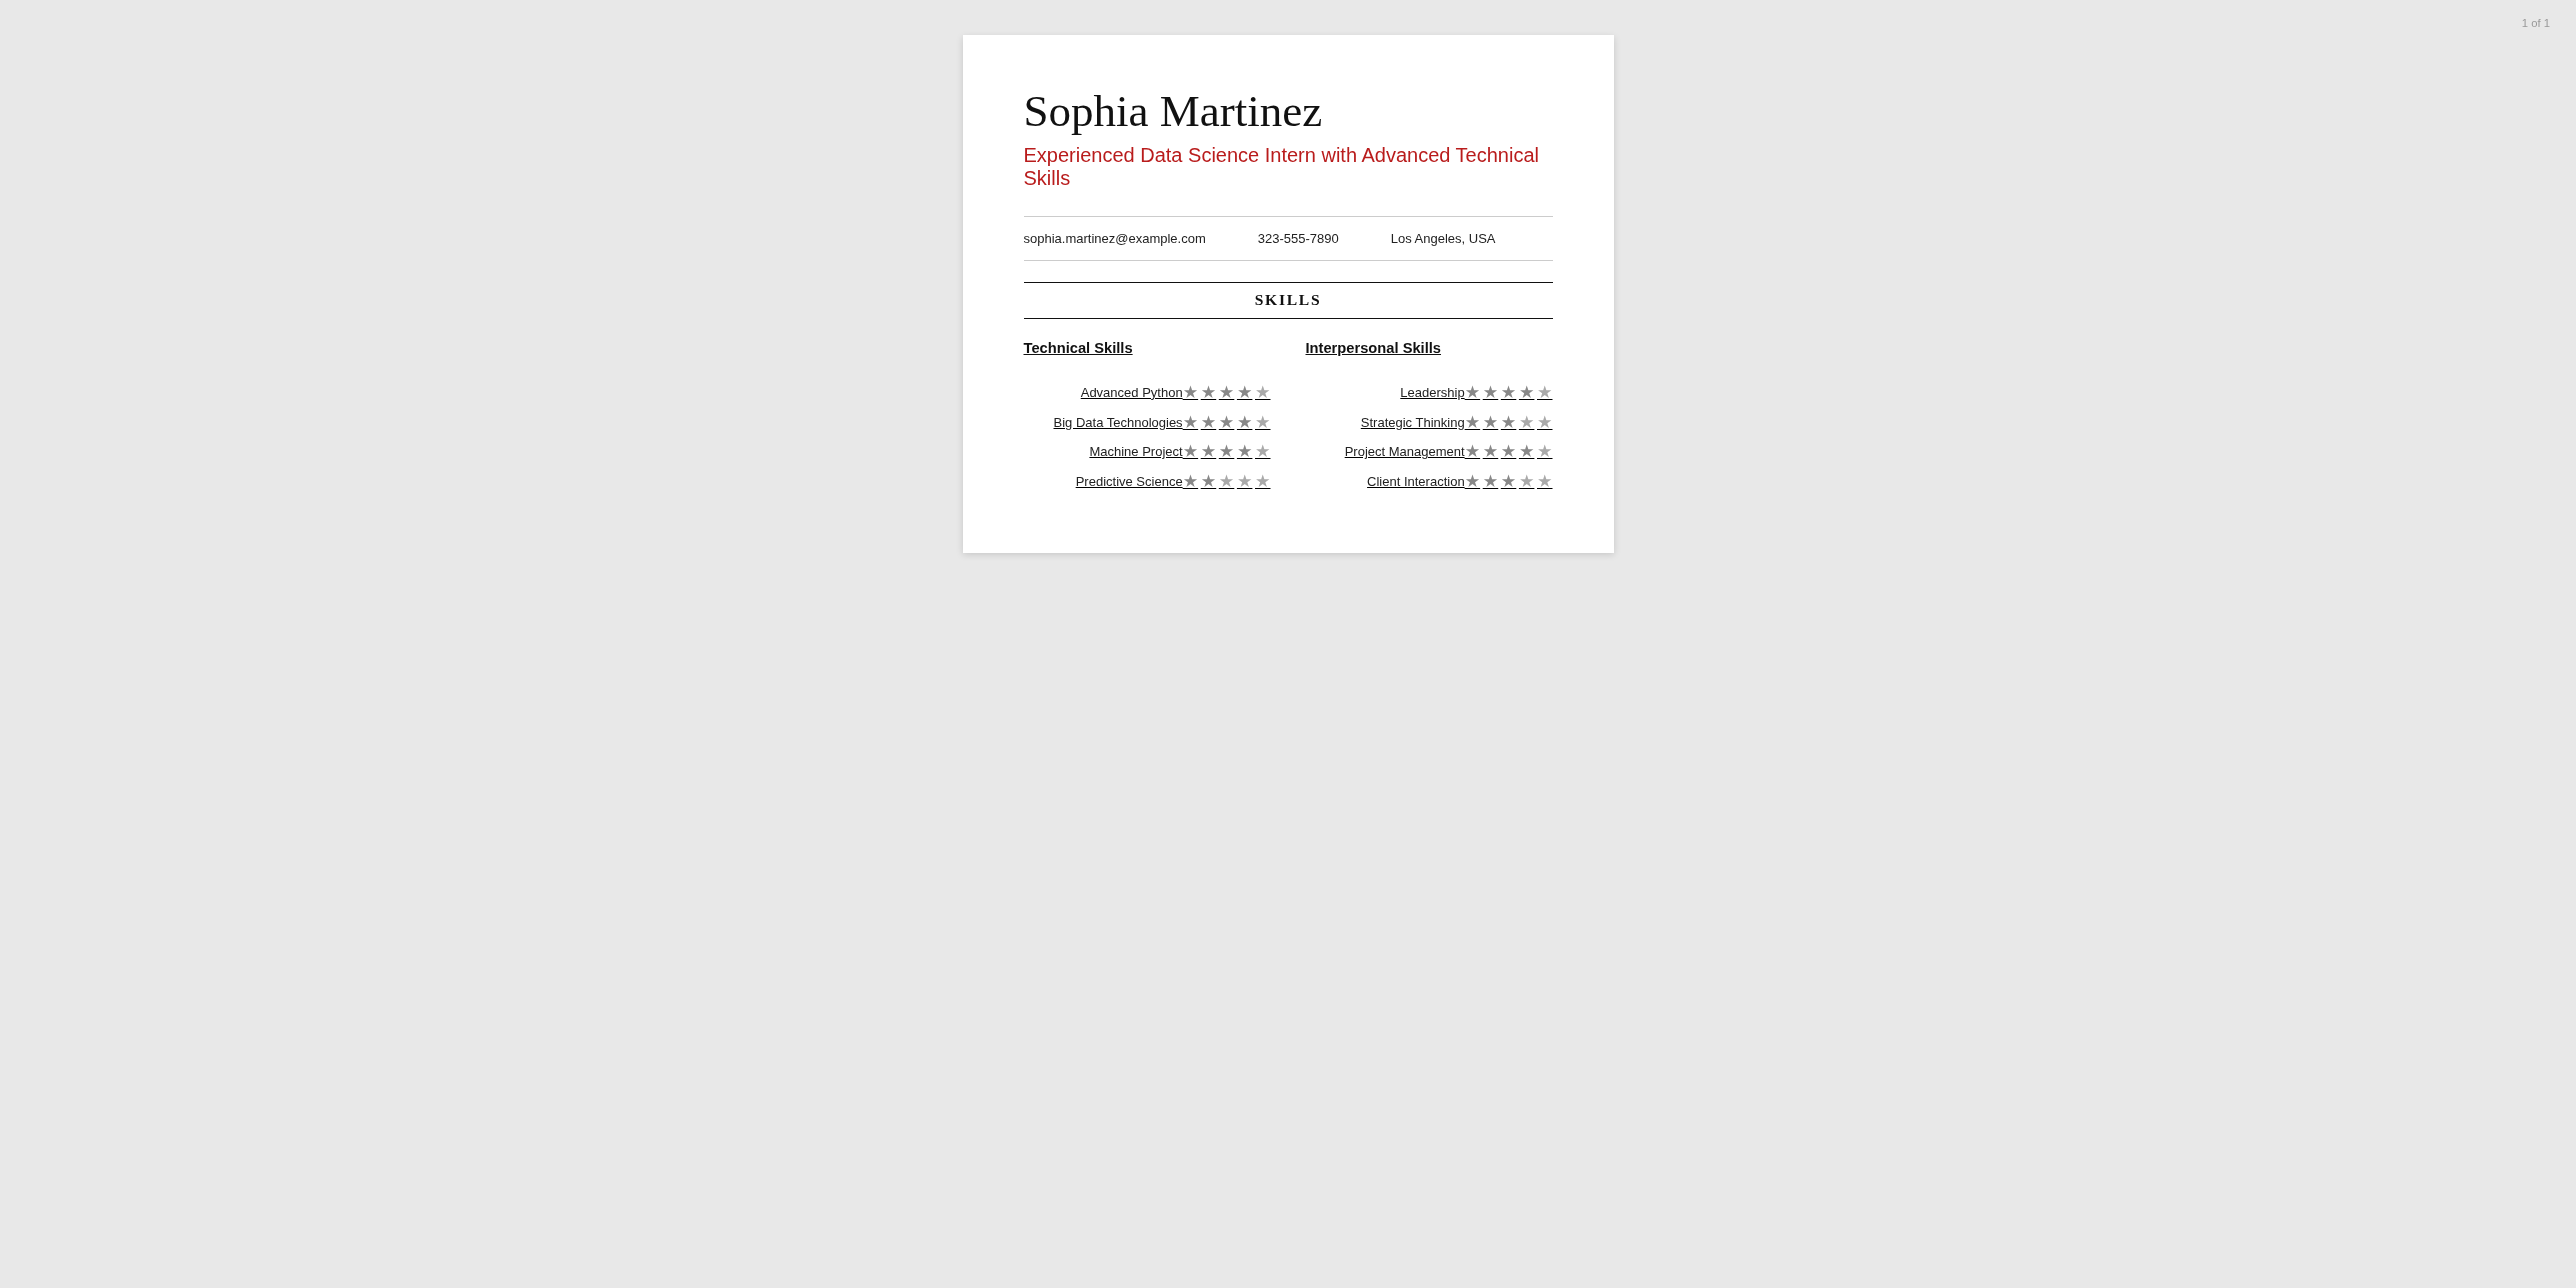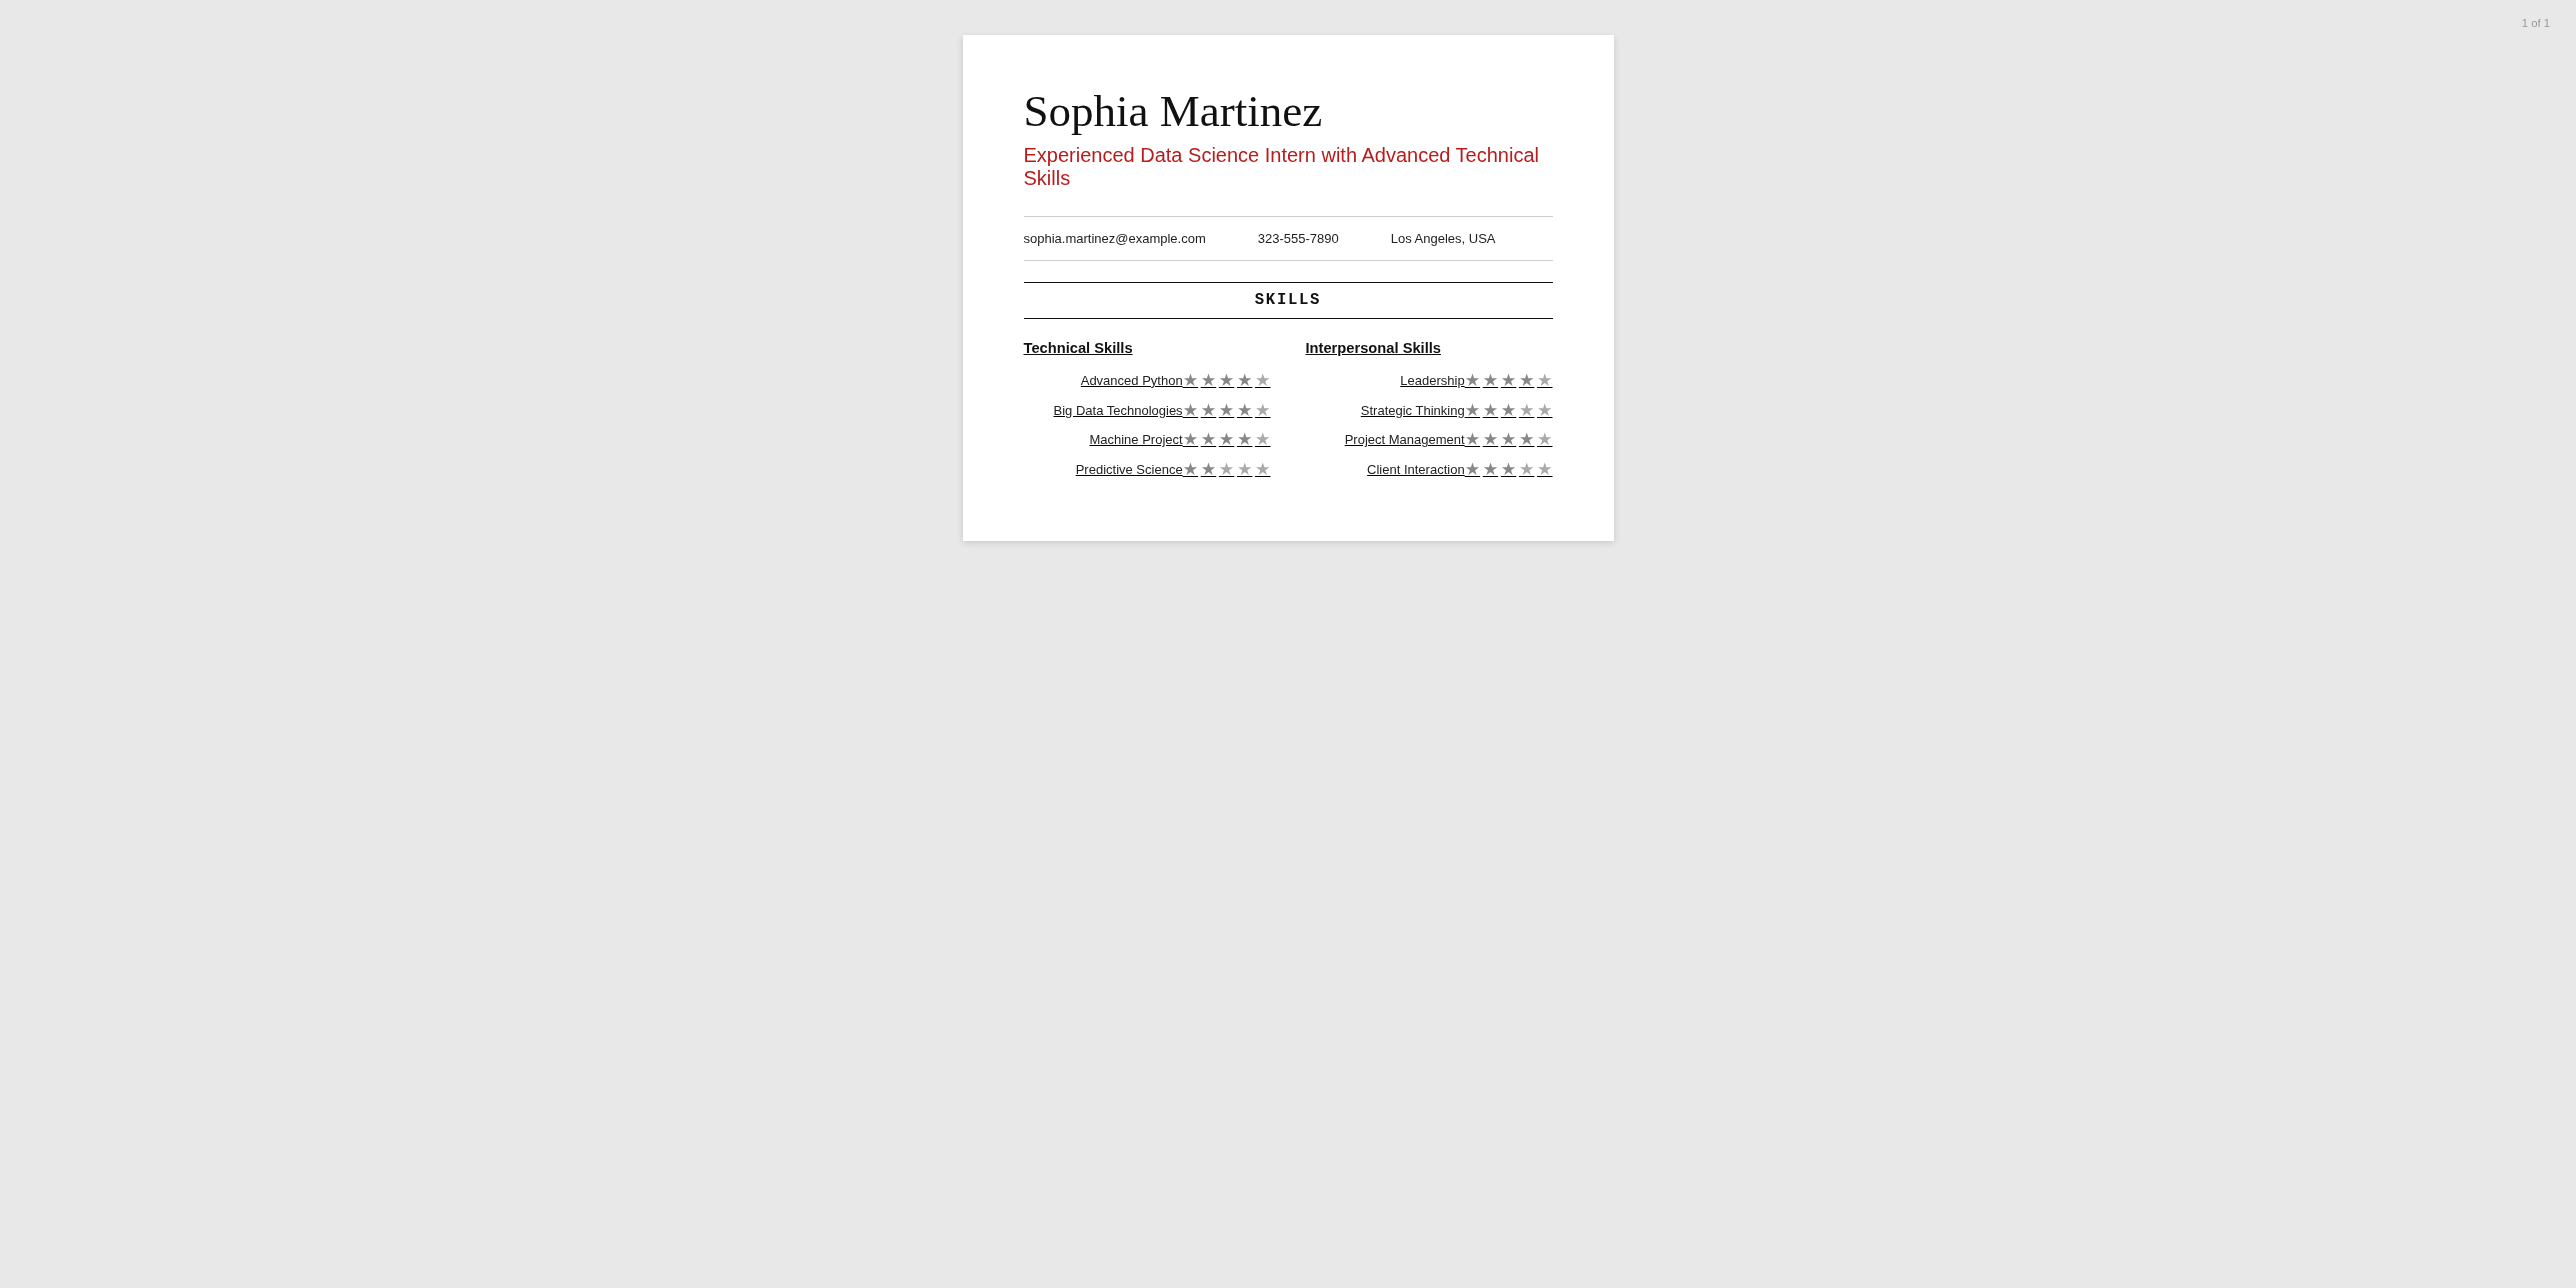--- a/index.html
+++ b/index.html
@@ -71,40 +71,40 @@
 
     .section-title-wrapper {
       border-top: 1.7px solid #111;
       border-bottom: 1.7px solid #111;
       text-align: center;
       padding: 8.7px 0;
       margin-bottom: 21px;
     }
 
     .section-title {
-      font-family: Liberation Mono, monospace;
+      font-family: Liberation Serif, serif;
       font-size: 15.6px;
       font-weight: 700;
       letter-spacing: 1.7px;
       color: #111;
     }
 
     .skills-grid {
       display: grid;
       grid-template-columns: 1fr 1fr;
       gap: 0 35px;
     }
 
     .skills-column-title {
       font-family: Arial, sans-serif;
       font-size: 14.7px;
       font-weight: 700;
       text-decoration: underline;
       color: #111;
-      margin-bottom: 14px;
+      margin-bottom: 26px;
     }
 
     .skill-row {
       display: flex;
       align-items: center;
       justify-content: flex-end;
       margin-bottom: 8.7px;
       text-decoration: underline;
     }
 

